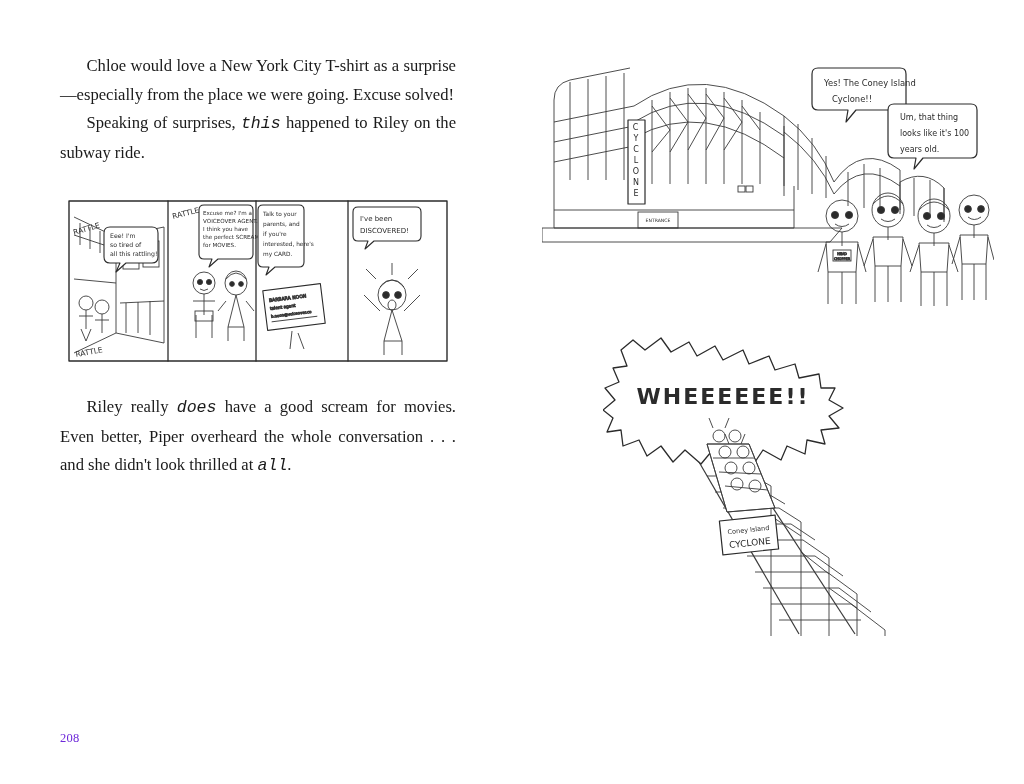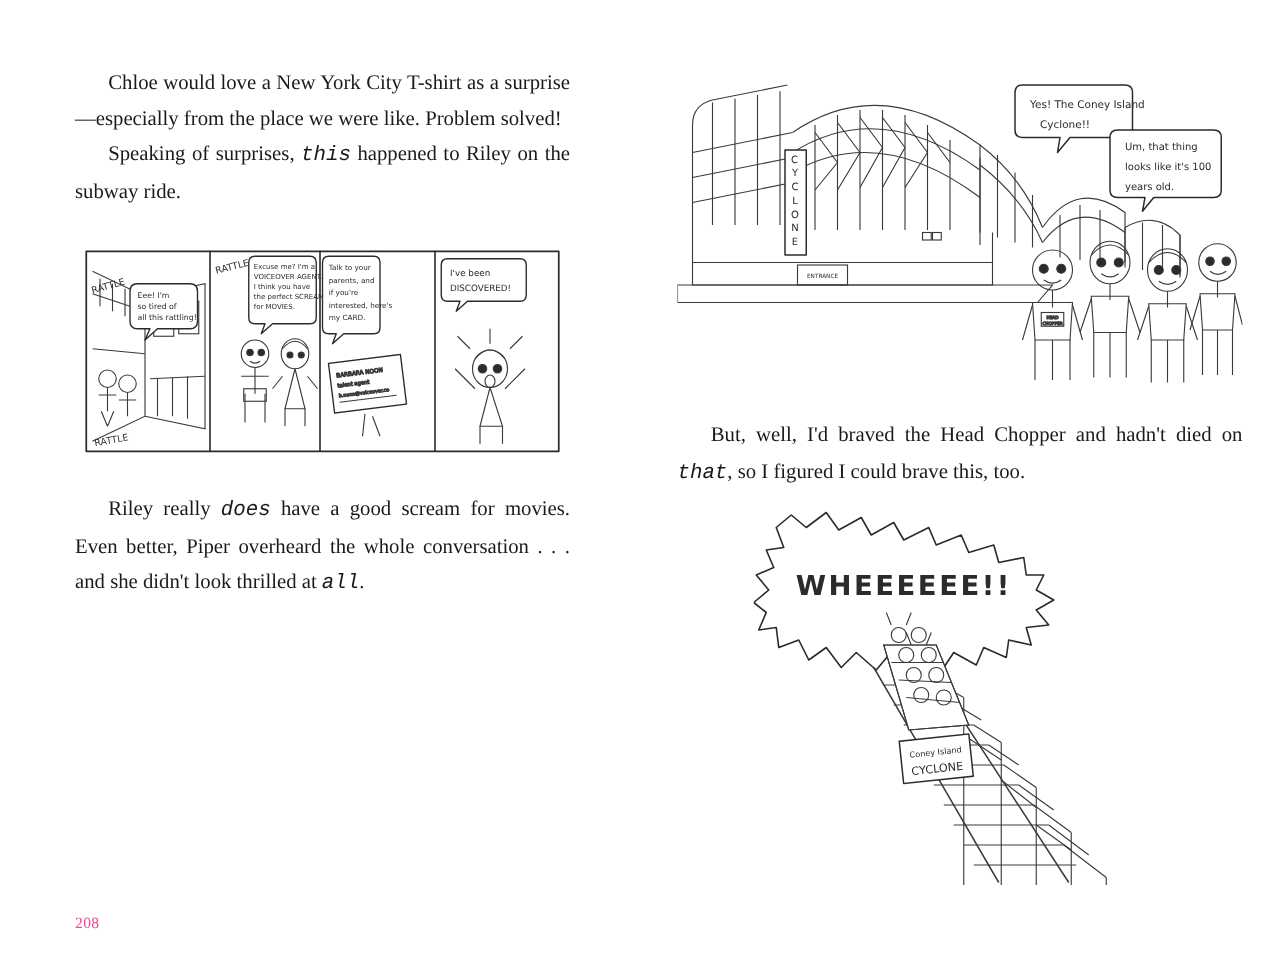--- a/index.html
+++ b/index.html
@@ -40,21 +40,21 @@
     text-indent: 1.6em;
     hyphens: auto;
   }
   p.no-indent { text-indent: 0; }
   em { font-style: italic; font-family: Liberation Mono, monospace; }
   .page-number {
     position: absolute;
     left: 60px;
     bottom: 38px;
     font-size: 12.5px;
-    color: #ec4899;
+    color: #6d28d9;
     letter-spacing: .3px;
   }
   
   .illus {
     position: relative;
     margin: 16px 0 14px 0;
   }
   .ink { stroke: #2b2b2b; fill: none; stroke-linecap: round; stroke-linejoin: round; }
   .ink-thin { stroke: #3a3a3a; stroke-width: .9; fill: none; }
   .fillw { fill: #ffffff; }
@@ -71,21 +71,21 @@
     letter-spacing: 2px;
   }
 </style>
 </head>
 <body>
 
 <div class="page">
 
   <div class="col col-left">
 
-    <p>Chloe would love a New York City T-shirt as a surprise—especially from the place we were like. Problem solved!</p>
+    <p>Chloe would love a New York City T-shirt as a surprise—especially from the place we were going. Excuse solved!</p>
 
     <p>Speaking of surprises, <em>this</em> happened to Riley on the subway ride.</p>
 
     <div class="illus">
       <svg class="subway-strip" viewBox="0 0 396 196" xmlns="http://www.w3.org/2000/svg" aria-label="subway comic">
 
         <rect class="ink" x="9" y="18" width="378" height="160" stroke-width="1.4"></rect>
         <line class="ink" x1="108" y1="18" x2="108" y2="178" stroke-width="1.3"></line>
         <line class="ink" x1="196" y1="18" x2="196" y2="178" stroke-width="1.3"></line>
         <line class="ink" x1="288" y1="18" x2="288" y2="178" stroke-width="1.3"></line>
@@ -286,21 +286,20 @@
           <circle cx="426" cy="149" r="3.4" fill="#2b2b2b"></circle>
             <circle cx="439" cy="149" r="3.4" fill="#2b2b2b"></circle>
           <path d="M426 157 q6 5 13 0"></path>
           <path d="M432 165 L432 178 M418 175 L446 175 L444 204 L420 204 Z"></path>
           <path d="M420 204 L420 240 M444 204 L444 240 M432 204 L432 240"></path>
           <path d="M418 177 L410 204 M446 177 L452 200"></path>
         </g>
       </svg>
     </div>
 
-    <p>But, well, I'd braved the Head Chopper and hadn't died on <em>that</em>, so I figured I could brave this, too.</p>
 
     <div class="illus">
       <svg class="coaster" viewBox="0 0 330 300" xmlns="http://www.w3.org/2000/svg" aria-label="roller coaster drop">
 
         <g>
           <path class="ink fillw" d="M18 14 L30 4 L42 14 L58 2 L68 16 L86 6 L94 20 L112 10 L120 24 L140 14 L146 28 L166 20 L172 34 L192 28 L196 42 L216 38 L218 52 L232 52
             L226 64 L240 72 L226 80 L236 92 L218 94 L222 108 L204 104 L202 118 L184 110 L178 124 L160 114 L152 126 L134 116 L126 128 L108 116 L98 128 L82 114 L70 126 L58 110 L44 120 L36 104 L20 110 L18 94 L4 96 L10 82 L0 74 L12 64 L2 52 L16 46 L10 32 L24 30 Z" stroke-width="1.3"></path>
           <text class="hand caption-big" x="120" y="68" font-size="22" text-anchor="middle">WHEEEEEE!!</text>
         </g>
 

